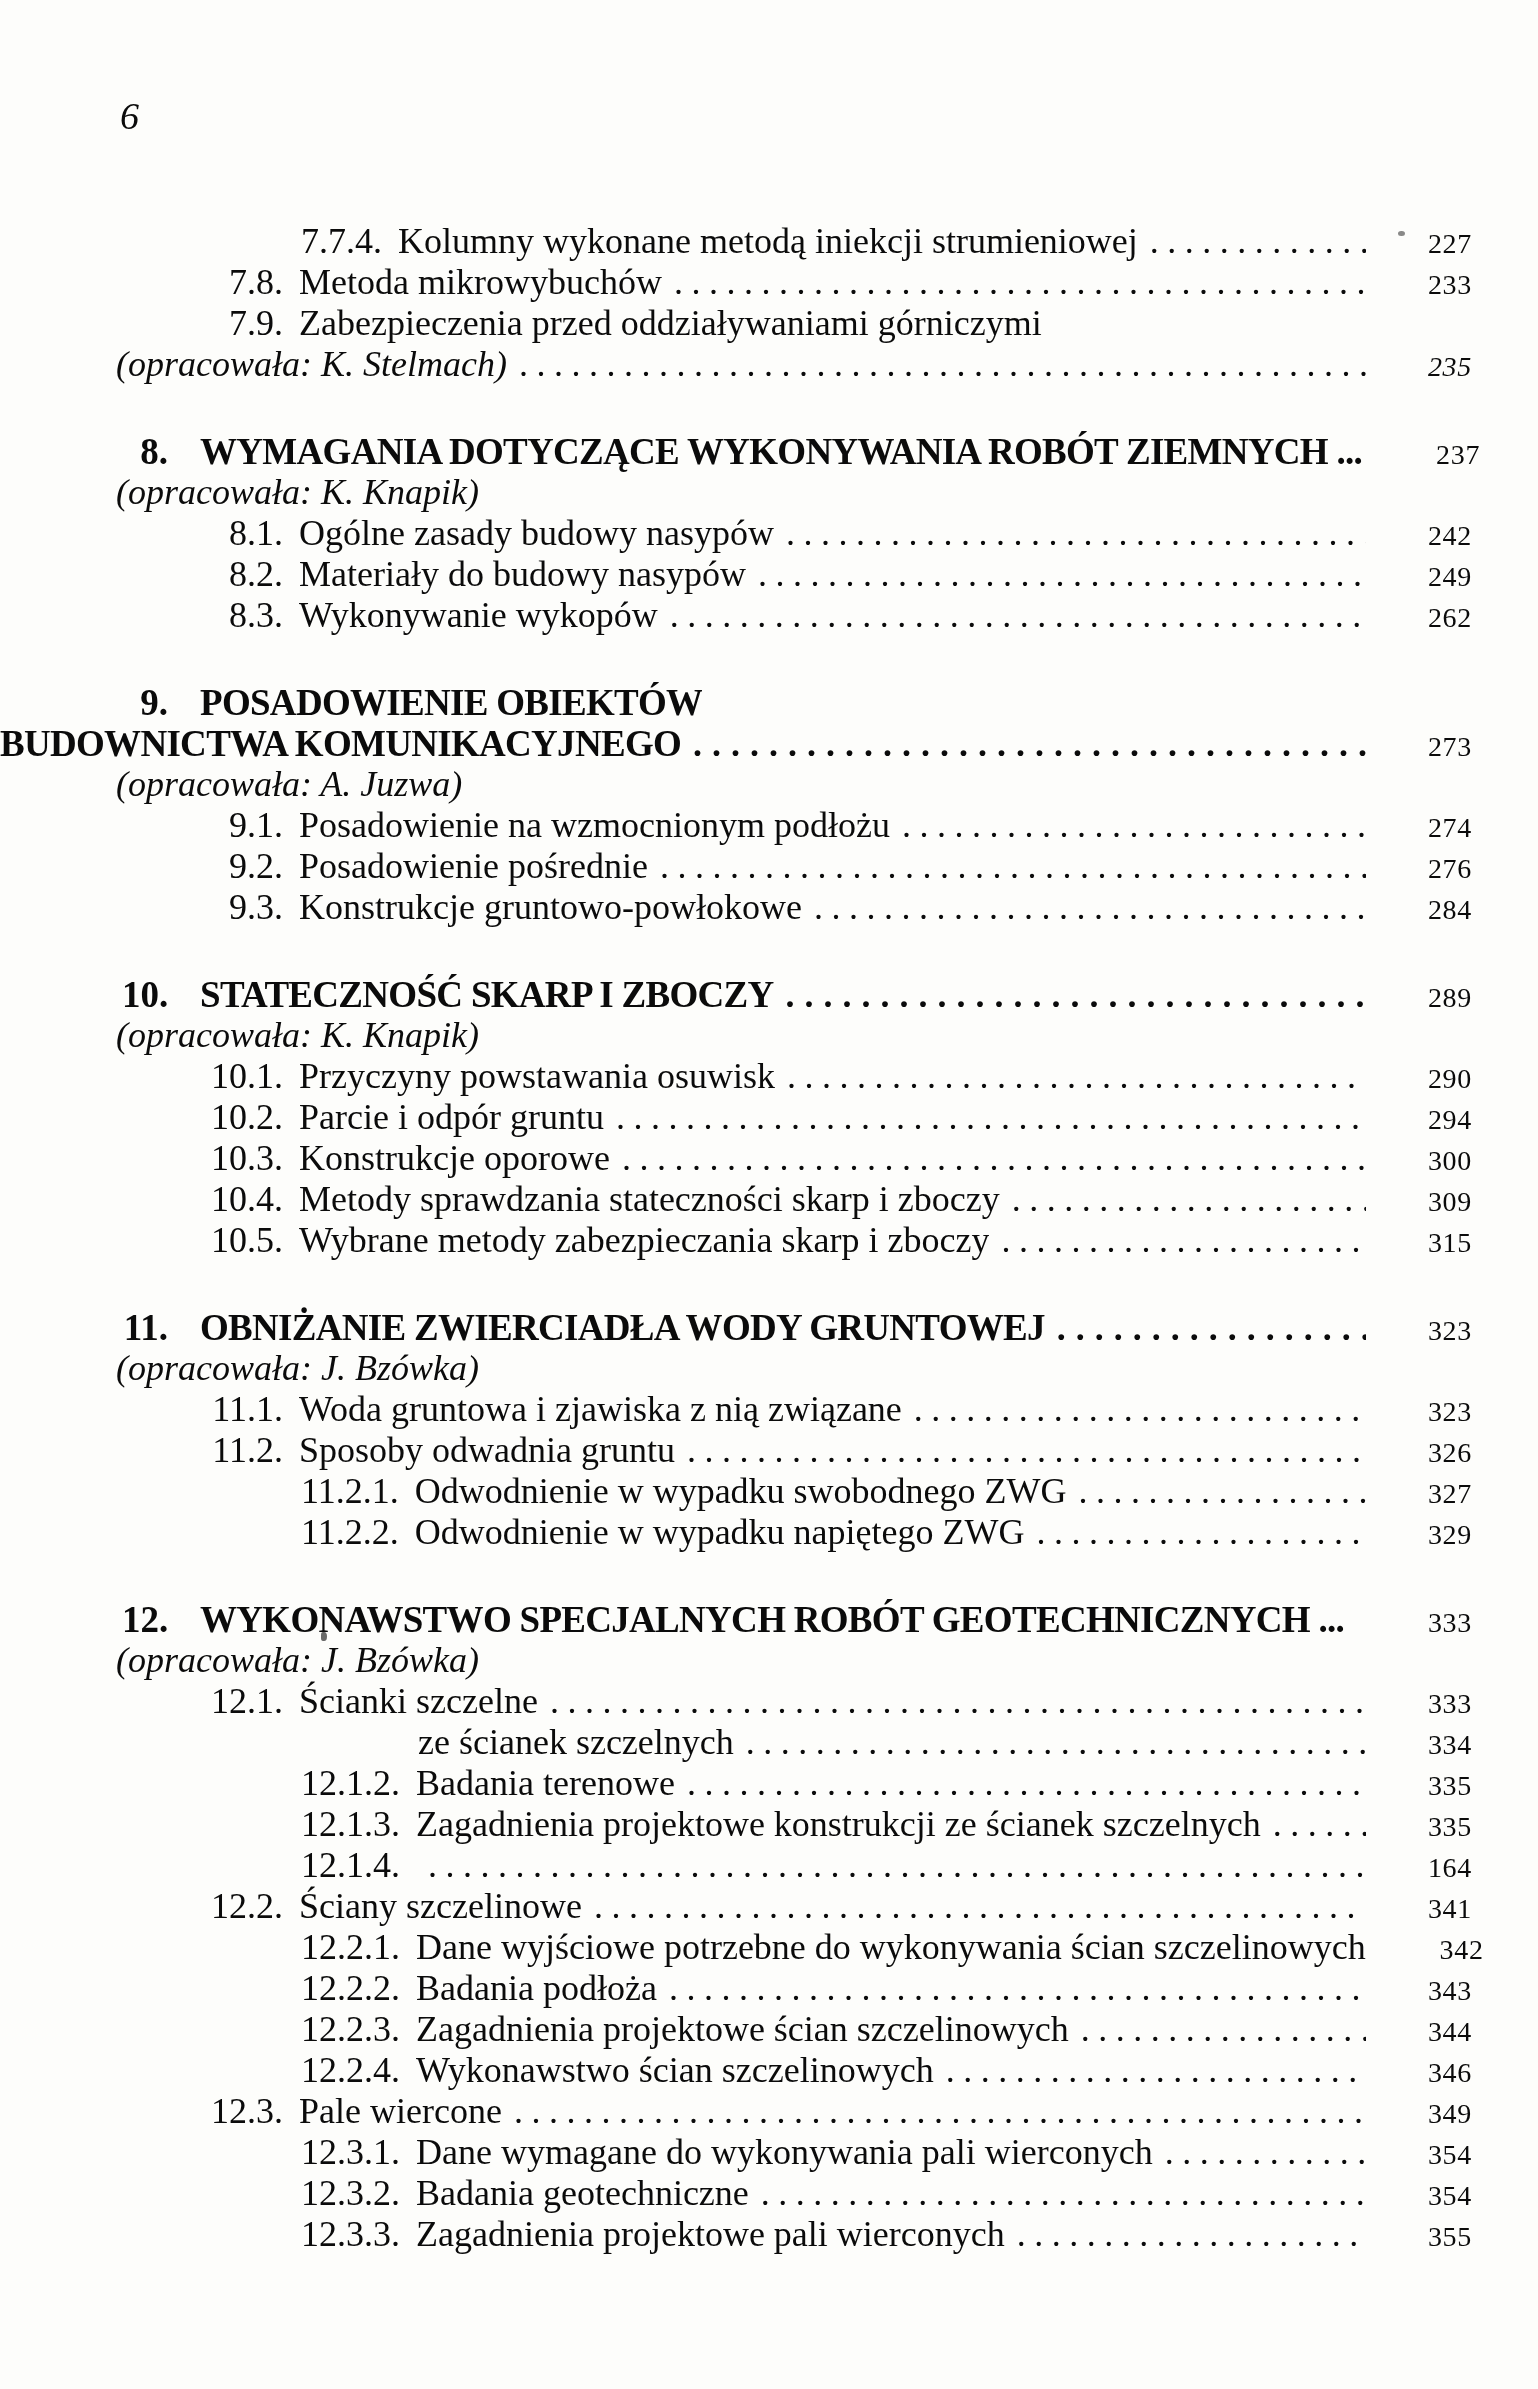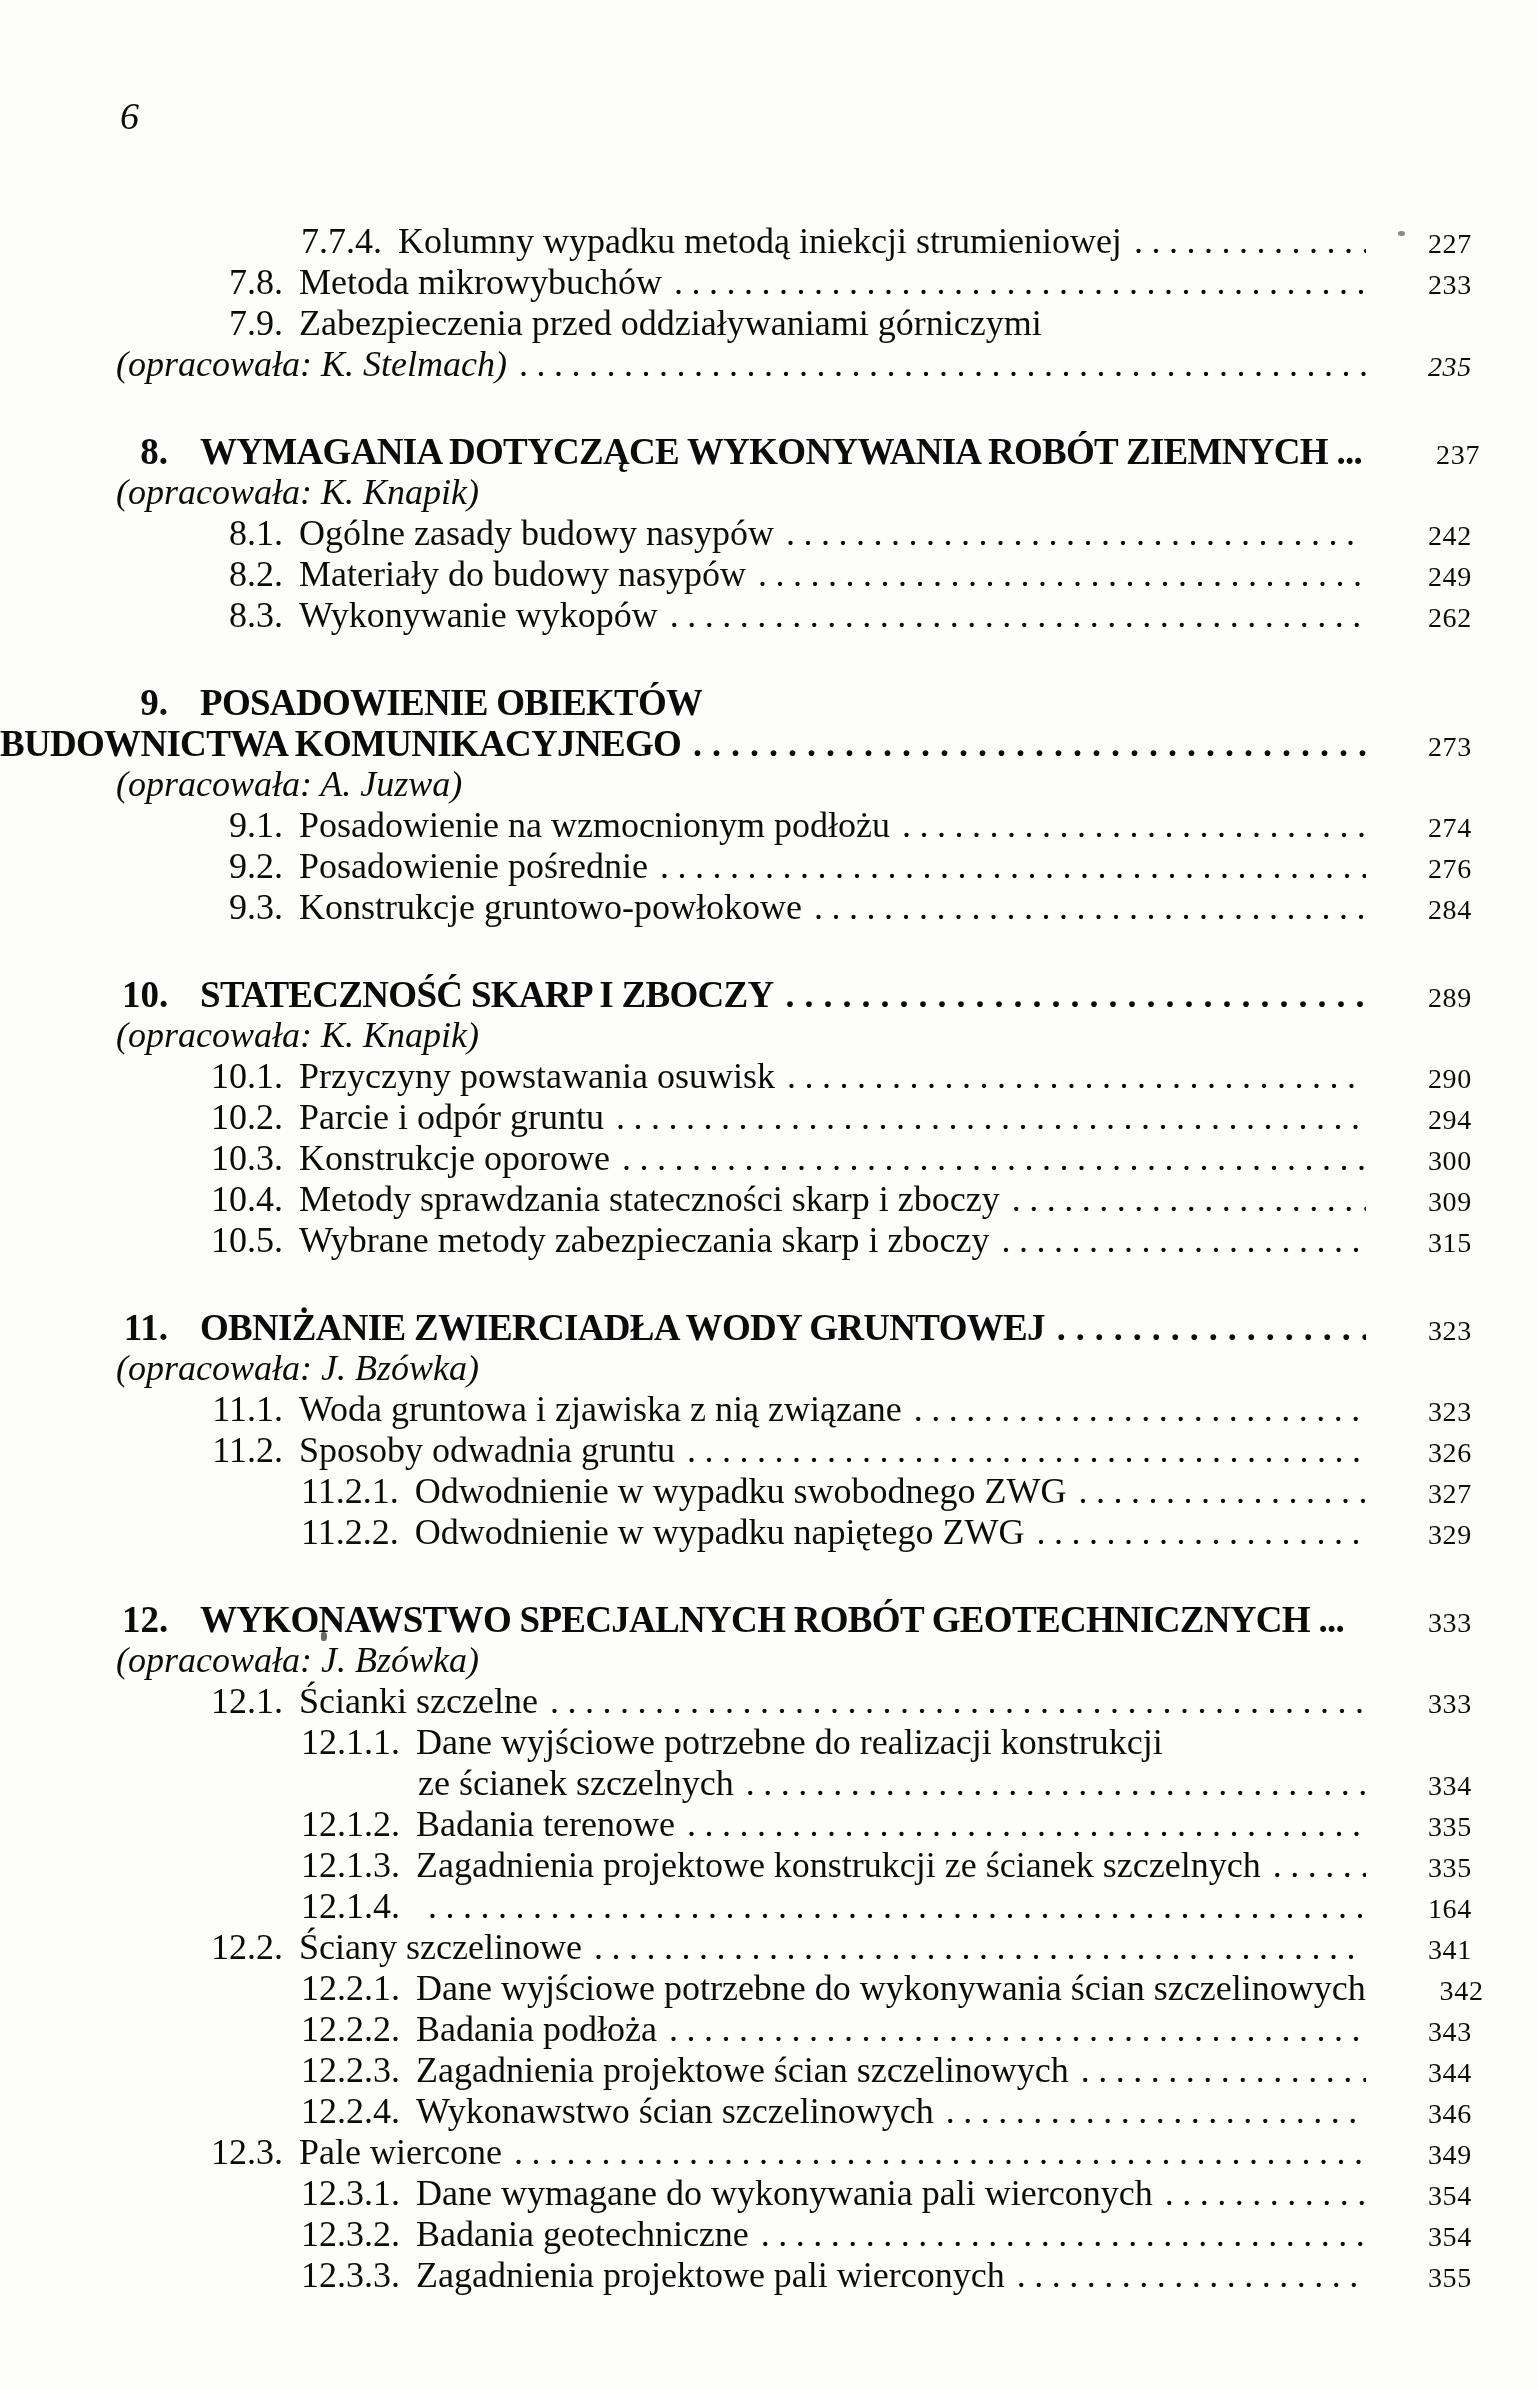--- a/index.html
+++ b/index.html
@@ -106,21 +106,21 @@
 </style>
 </head>
 <body>
 
 <div class="page">
   <div class="folio">6</div>
 
   <div class="toc" id="toc">
       <div class="row sub3">
         <span class="num">7.7.4.</span>
-        <span class="label">Kolumny wypadku metodą iniekcji strumieniowej</span>
+        <span class="label">Kolumny wykonane metodą iniekcji strumieniowej</span>
         <span class="leader">..........................................................................................................................................................</span>
         <span class="pagenum">227</span>
       </div>
       <div class="row sub2">
         <span class="num">7.8.</span>
         <span class="label">Metoda mikrowybuchów</span>
         <span class="leader">..........................................................................................................................................................</span>
         <span class="pagenum">233</span>
       </div>
       <div class="row sub2">
@@ -275,25 +275,20 @@
       </div>
       <div class="row author">
         <span class="label">(opracowała: J. Bzówka)</span>
         <span class="leader"></span>
       </div>
       <div class="row sub2">
         <span class="num">12.1.</span>
         <span class="label">Ścianki szczelne</span>
         <span class="leader">..........................................................................................................................................................</span>
         <span class="pagenum">333</span>
-      </div>
-      <div class="row sub3">
-        <span class="num">12.1.1.</span>
-        <span class="label">Dane wyjściowe potrzebne do realizacji konstrukcji</span>
-        <span class="leader"></span>
       </div>
       <div class="row cont">
         <span class="label">ze ścianek szczelnych</span>
         <span class="leader">..........................................................................................................................................................</span>
         <span class="pagenum">334</span>
       </div>
       <div class="row sub3">
         <span class="num">12.1.2.</span>
         <span class="label">Badania terenowe</span>
         <span class="leader">..........................................................................................................................................................</span>

